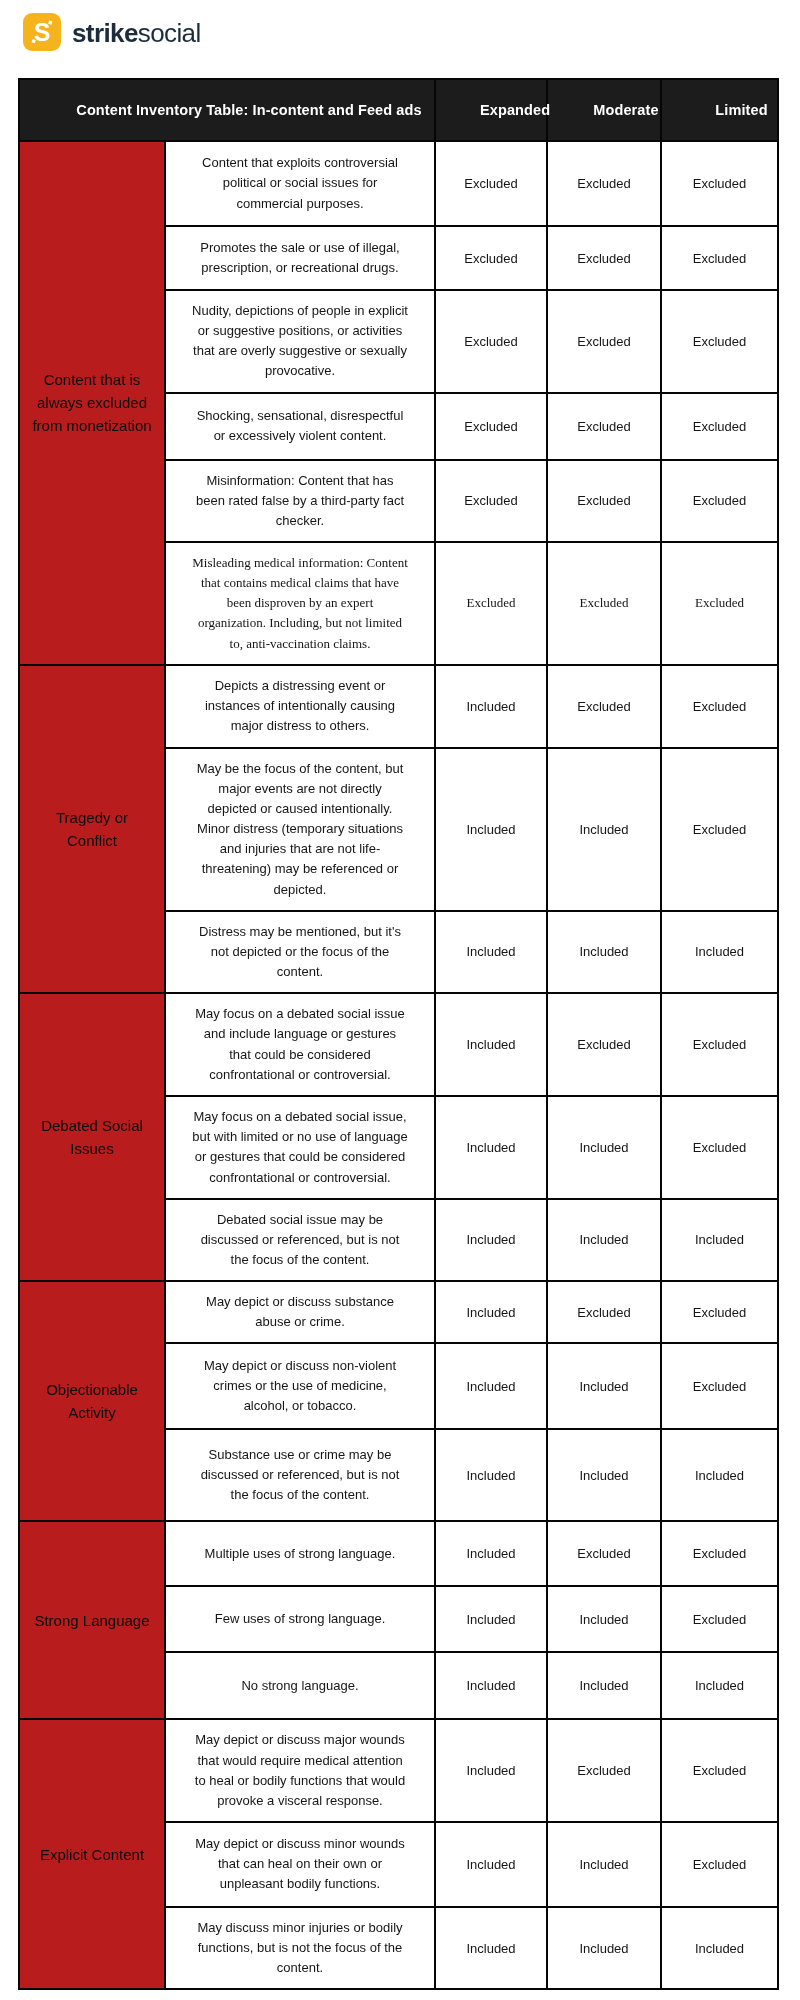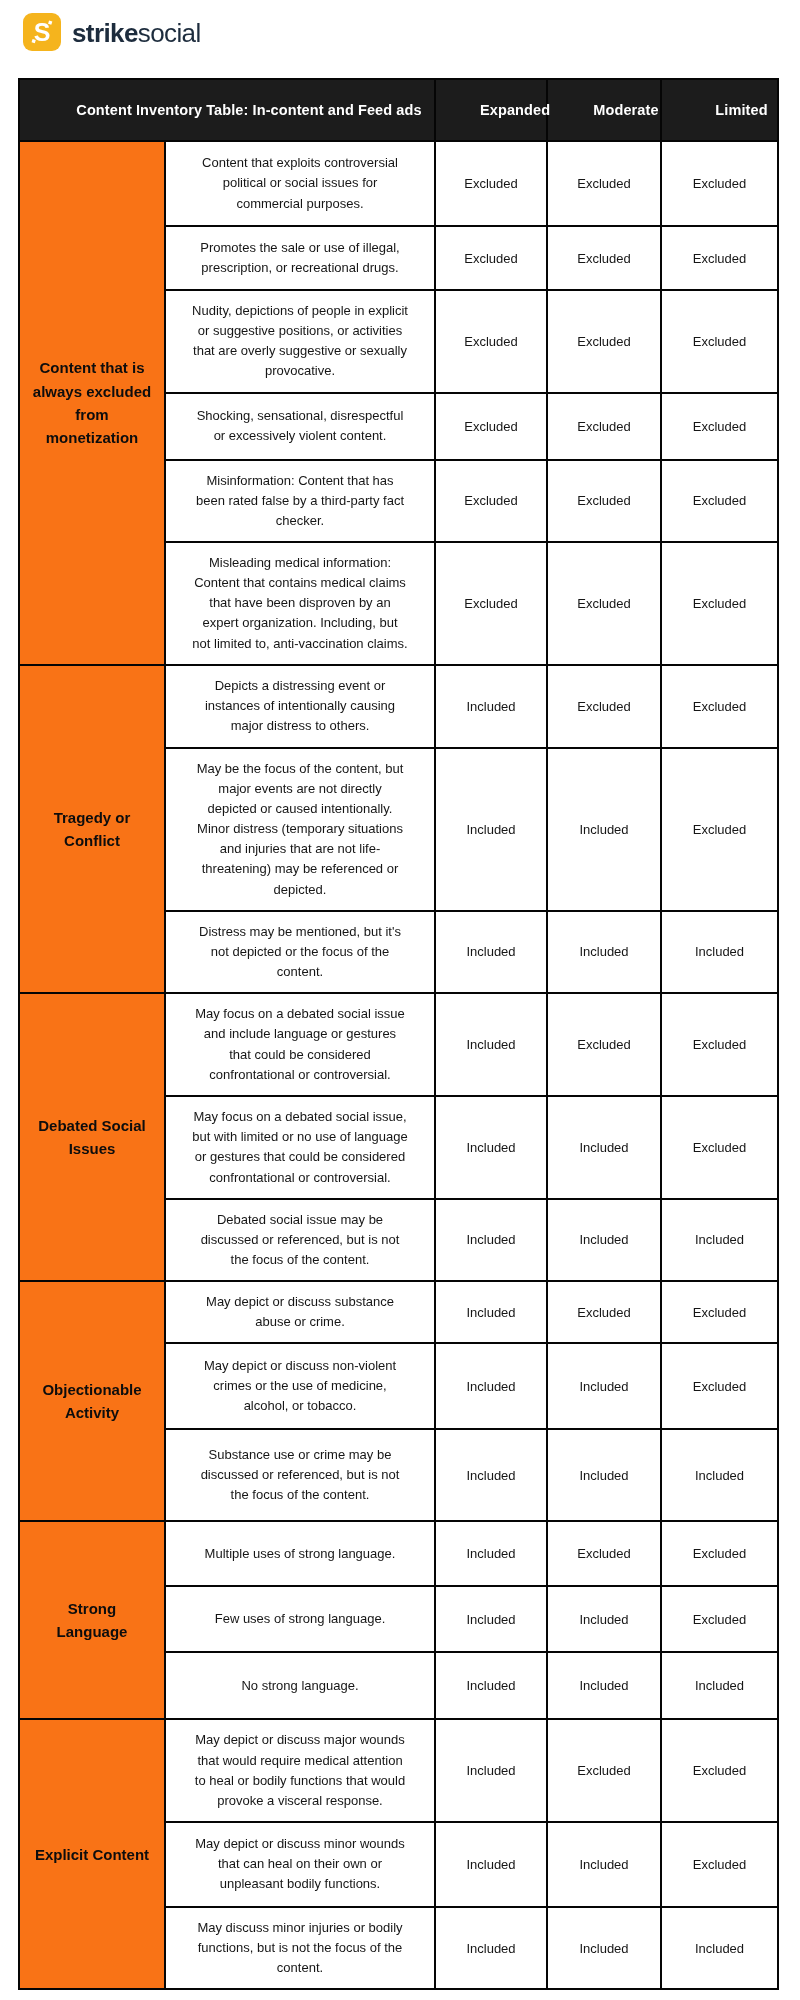--- a/index.html
+++ b/index.html
@@ -38,25 +38,25 @@
   thead th {
     background: #1C1C1C;
     color: #FFFFFF;
     font-size: 14.5px;
     font-weight: bold;
     height: 62px;
     letter-spacing: 0.1px;
     padding-left: 44px;
   }
   td.category {
-    font-weight: bold;
+    font-weight: normal;
     font-size: 15px;
     line-height: 1.55;
     padding: 10px 12px;
-    background: #f97316;
+    background: #b91c1c;
     color: #0d0d0d;
   }
   td.desc {
     font-size: 13px;
     line-height: 1.55;
     padding: 10px 26px;
     background: #FFFFFF;
   }
   td.status {
     font-size: 13px;
@@ -131,21 +131,21 @@
           <td class="status">Excluded</td>
           <td class="status">Excluded</td>
           <td class="status">Excluded</td>
         </tr>
         <tr style="height: 66px;">
           <td class="desc">Misinformation: Content that has been rated false by a third-party fact checker.</td>
           <td class="status">Excluded</td>
           <td class="status">Excluded</td>
           <td class="status">Excluded</td>
         </tr>
-        <tr style="height: 122px;">
+        <tr style="height: 122px; font-family: Liberation Serif, serif;">
           <td class="desc">Misleading medical information: Content that contains medical claims that have been disproven by an expert organization. Including, but not limited to, anti-vaccination claims.</td>
           <td class="status">Excluded</td>
           <td class="status">Excluded</td>
           <td class="status">Excluded</td>
         </tr>
         <tr style="height: 83px;">
           <td class="category" rowspan="3">Tragedy or Conflict</td>
           <td class="desc">Depicts a distressing event or instances of intentionally causing major distress to others.</td>
           <td class="status">Included</td>
           <td class="status">Excluded</td>

